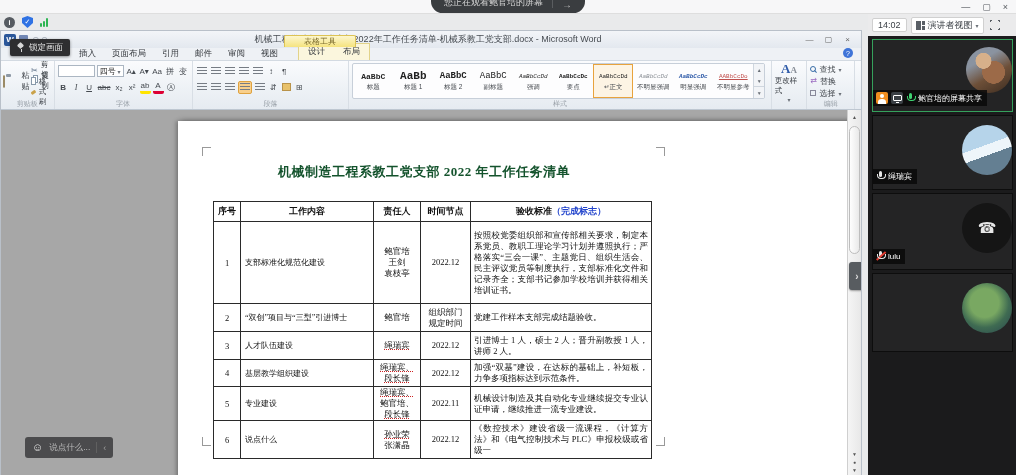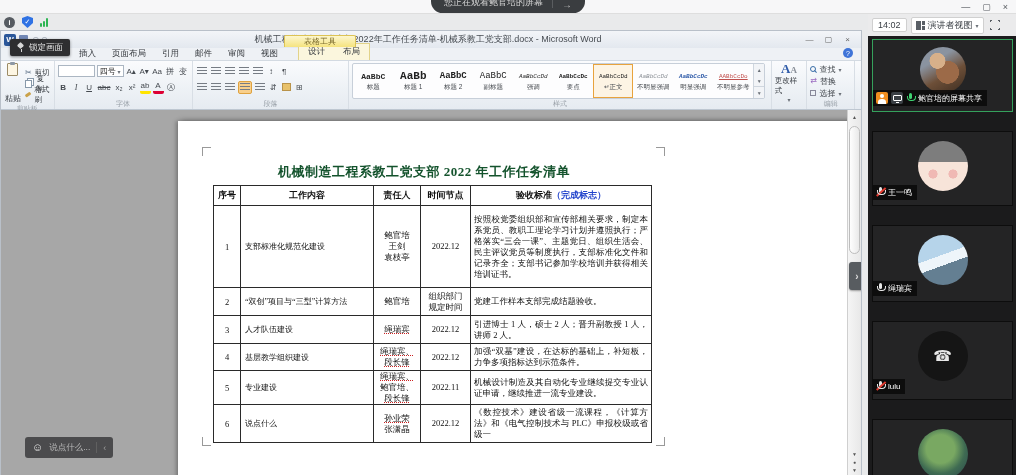--- a/index.html
+++ b/index.html
@@ -48,21 +48,21 @@
 .ribbon{height:50px;background:linear-gradient(#fafbfd,#eef2f6 55%,#e6ebf1);border-top:1px solid #d3dae2;border-bottom:1px solid #bec7d1;display:flex}
 .grp{display:flex;flex-direction:column;border-right:1px solid #d8dee5;padding:2px 3px 0}
 .grp-label{height:10px;font-size:7px;color:#99a0a8;text-align:center;line-height:9px}
 .grp-body{flex:1}
 .r{display:flex;align-items:center;gap:2px;height:16px}
 .ib{min-width:11px;height:13px;display:inline-flex;align-items:center;justify-content:center;font-size:8px;color:#454a50;border-radius:2px;padding:0 1px}
 .ib.sel{background:#f8cf8b;border:1px solid #dfa23f}
 .car{font-size:6px;color:#6b7178}
 
 .g-clip .grp-body{display:flex;gap:3px}
-.paste{display:flex;flex-direction:column;align-items:center;justify-content:center;width:24px;font-size:8px;color:#3c4147;gap:17px}
+.paste{display:flex;flex-direction:row;align-items:center;justify-content:center;width:24px;font-size:8px;color:#3c4147;gap:17px}
 .clip-ic{width:11px;height:13px;background:#fdf6e3;border:1px solid #9b8b66;border-radius:1px;position:relative}
 .clip-ic::before{content:"";position:absolute;left:2px;top:-2px;width:5px;height:3px;background:#8d98a5;border-radius:1px}
 .minis{display:flex;flex-direction:column;justify-content:center;gap:1px}
 .mini{display:flex;align-items:center;gap:3px;font-size:7.5px;height:10px;color:#3c4147}
 .ic-cut{font-size:8px;color:#5a6e85}
 .ic-copy{width:7px;height:8px;border:1px solid #8899aa;background:#fff;box-shadow:2px -2px 0 -1px #fff,2px -2px 0 0 #8899aa;margin-right:2px}
 .ic-brush{width:9px;height:3px;background:#caa24a;border-radius:1px;transform:rotate(-35deg)}
 
 .box{background:#fff;border:1px solid #abb6c2;height:12px;display:flex;align-items:center;font-size:8px;color:#333;padding:0 2px}
 .namebox{width:42px}
@@ -104,21 +104,21 @@
 
 
 .doc-area{position:absolute;left:0;top:79px;right:0;bottom:0;background:#a7a7a7;overflow:hidden}
 .page{position:absolute;left:177px;top:11px;width:679px;height:360px;background:#fff;box-shadow:3px 0 6px rgba(0,0,0,.35),-2px 0 4px rgba(0,0,0,.25)}
 .dtitle{position:absolute;left:20px;top:42px;width:452px;text-align:center;font-family:"Liberation Serif","DejaVu Serif",serif;font-weight:bold;font-size:13px;color:#14532d;letter-spacing:.5px}
 .cm{position:absolute;width:9px;height:9px}
 .cm.tl{left:24px;top:26px;border-left:1px solid #999;border-top:1px solid #999}
 .cm.tr{left:478px;top:26px;border-right:1px solid #999;border-top:1px solid #999}
 .cm.bl{left:24px;top:316px;border-left:1px solid #999;border-bottom:1px solid #999}
 .cm.br{left:478px;top:316px;border-right:1px solid #999;border-bottom:1px solid #999}
-.doc-table{position:absolute;left:35px;top:64px;width:438px;border-collapse:collapse;table-layout:fixed;font-family:"Liberation Serif","DejaVu Serif",serif;color:#111}
+.doc-table{position:absolute;left:35px;top:80px;width:438px;border-collapse:collapse;table-layout:fixed;font-family:"Liberation Serif","DejaVu Serif",serif;color:#111}
 .doc-table td,.doc-table th{border:1px solid #2a2a2a;vertical-align:middle;overflow:hidden}
 .doc-table th{font-size:9px;font-weight:bold;text-align:center;height:20px}
 .doc-table .blue{color:#2244cc}
 .c-no{text-align:center;font-size:8.5px}
 .c-task{font-size:8px;padding:0 2px 0 4px}
 .c-own{text-align:center;font-size:8.5px;line-height:11px}
 .c-time{text-align:center;font-size:8.5px;line-height:11px}
 .c-crit{font-size:8.5px;line-height:11px;padding:2px 3px;text-align:justify}
 .sp{text-decoration:underline dotted #cc2222}
 tbody tr:nth-child(1){height:82px}
@@ -148,21 +148,21 @@
 
 .sidebar{position:absolute;left:868px;top:14px;width:148px;height:461px;background:#ebebec;display:flex;flex-direction:column;z-index:3}
 .sb-header{height:22px;display:flex;align-items:center;gap:4px;padding:0 4px;font-size:9px;color:#3c4147}
 .time-box{background:#fff;border:1px solid #d0d0d0;border-radius:2px;padding:1px 5px}
 .view-btn{background:#fff;border:1px solid #d0d0d0;border-radius:2px;padding:1px 4px;display:flex;align-items:center;gap:3px}
 .grid-ic{width:9px;height:9px;background:linear-gradient(#5a5f66,#5a5f66) 0 0/5px 9px,linear-gradient(#5a5f66,#5a5f66) 6px 0/3px 4px,linear-gradient(#5a5f66,#5a5f66) 6px 5px/3px 4px;background-repeat:no-repeat}
 .fs-ic{width:10px;height:10px;border:1.5px solid #5a5f66;position:relative;margin-left:2px}
 .fs-ic::before{content:"";position:absolute;left:1px;right:1px;top:-2px;bottom:-2px;background:#ebebec}
 .fs-ic::after{content:"";position:absolute;top:1px;bottom:1px;left:-2px;right:-2px;background:#ebebec}
 .sb-body{flex:1;background:#1b1b1c;padding:3px 3px 0 4px;overflow:hidden}
-.tile{position:relative;background:#242425;border:1px solid #0d0d0d;margin-bottom:19px;display:flex;align-items:flex-start;justify-content:center}
+.tile{position:relative;background:#242425;border:1px solid #0d0d0d;margin-bottom:3px;display:flex;align-items:flex-start;justify-content:flex-end}
 .tile.sharing{border:1px solid #35a15c}
 .tile:nth-child(1){height:73px}.tile:nth-child(2){height:75px}.tile:nth-child(3){height:77px}
 .tile:nth-child(4){height:79px}.tile:nth-child(5){height:85px}.tile:nth-child(6){height:60px}
 .avatar{width:50px;height:50px;border-radius:50%;margin-top:9px;display:flex;align-items:center;justify-content:center}
 .tile.sharing .avatar{width:46px;height:46px;margin-top:7px}
 .av-photo{background:radial-gradient(circle at 38% 30%,#d7b08a 0 18%,transparent 19%),radial-gradient(circle at 60% 55%,#9c6a48 0 30%,transparent 31%),linear-gradient(150deg,#8a93a0 0 30%,#6d4f38 60%,#3c2c20)}
 .av-cartoon{background:radial-gradient(circle at 30% 66%,#f0b9b4 0 9%,transparent 10%),radial-gradient(circle at 70% 66%,#f0b9b4 0 9%,transparent 10%),linear-gradient(180deg,#7d7d7d 0 42%,#f7e4d9 42%)}
 .av-mountain{background:linear-gradient(160deg,#b6d4ea 0 42%,#eef5fa 42% 58%,#647f92 58%)}
 .av-flowers{background:radial-gradient(circle at 30% 35%,#d85340 0 11%,transparent 12%),radial-gradient(circle at 62% 26%,#e06a52 0 8%,transparent 9%),radial-gradient(circle at 70% 62%,#c74a2e 0 7%,transparent 8%),linear-gradient(140deg,#b7d34a,#7fae2e)}
 .av-phone{background:#151515;color:#e8e8e8;font-size:15px}
@@ -459,21 +459,21 @@
                 <div>王剑</div>
                 <div>袁枝亭</div>
               </td>
               <td class="c-time">
                 <div>2022.12</div>
               </td>
               <td class="c-crit">按照校党委组织部和宣传部相关要求，制定本系党员、教职工理论学习计划并遵照执行；严格落实“三会一课”、主题党日、组织生活会、民主评议党员等制度执行，支部标准化文件和记录齐全；支部书记参加学校培训并获得相关培训证书。</td>
             </tr>
             <tr>
               <td class="c-no">2</td>
-              <td class="c-task">“双创”项目与“三型”计算方法</td>
+              <td class="c-task">“双创”项目与“三型”引进博士</td>
               <td class="c-own">
                 <div>鲍官培</div>
               </td>
               <td class="c-time">
                 <div>组织部门</div>
                 <div>规定时间</div>
               </td>
               <td class="c-crit">党建工作样本支部完成结题验收。</td>
             </tr>
             <tr>
@@ -565,29 +565,20 @@
       <div class="tile sharing">
         <div class="avatar av-photo"></div>
         <div class="plabel">
           <span class="pbadge"></span>
           <span class="sbadge"></span>
           <span class="mic m-on"></span>
           <span class="pname">鲍官培的屏幕共享</span>
         </div>
       </div>
       <div class="tile">
-        <div class="avatar av-cartoon"></div>
-        <div class="plabel">
-          <span class="mic m-muted">
-            <i class="slash"></i>
-          </span>
-          <span class="pname">王一鸣</span>
-        </div>
-      </div>
-      <div class="tile">
         <div class="avatar av-mountain"></div>
         <div class="plabel">
           <span class="mic m-idle"></span>
           <span class="pname">绳瑞宾</span>
         </div>
       </div>
       <div class="tile">
         <div class="avatar av-phone">☎</div>
         <div class="plabel">
           <span class="mic m-muted">

